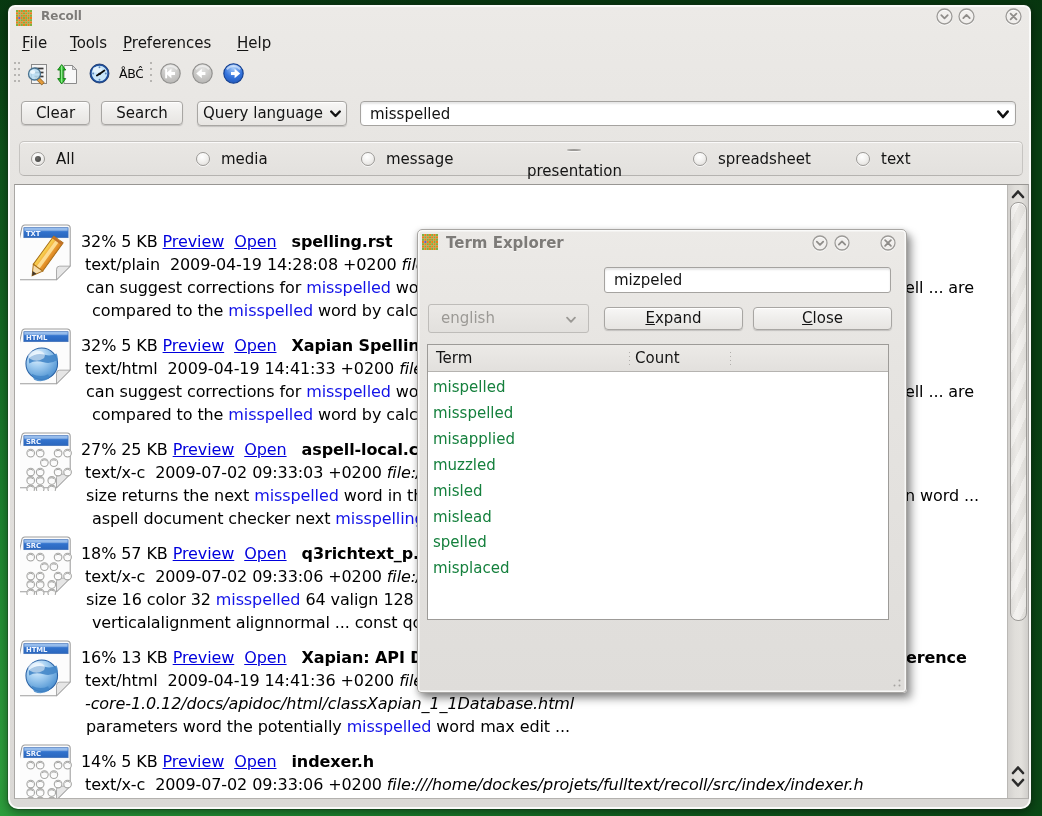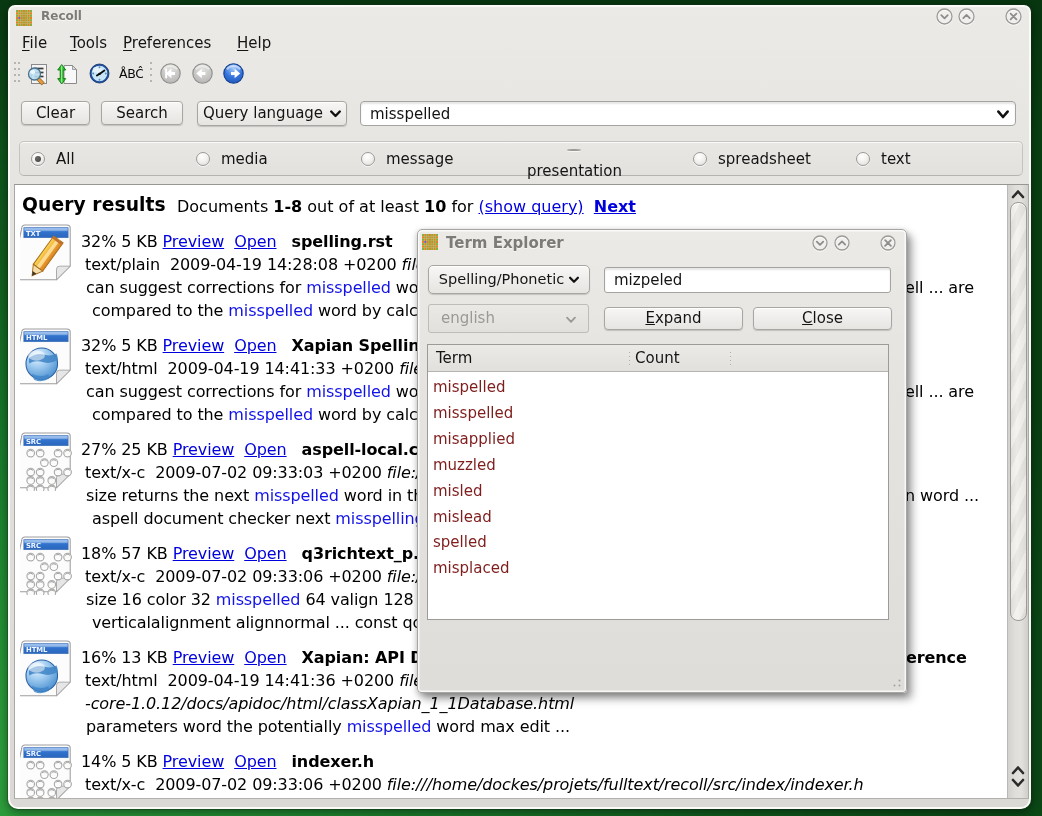--- a/index.html
+++ b/index.html
@@ -129,21 +129,21 @@
   #dlg-table {
     position:absolute; left:9px; top:114px; width:462px; height:276px;
     background:#ffffff; border:1px solid #9d9b98;
   }
   #dlg-thead {
     position:absolute; left:0; top:0; width:100%; height:27px;
     background:linear-gradient(180deg,#eceae7,#e2e0dd);
     border-bottom:1px solid #b5b3b0;
     font-size:15px; color:#141414;
   }
-  .dterm { position:absolute; left:5px; height:26px; line-height:26px; font-size:15px; color:#7f1d1d; width:300px; }
+  .dterm { position:absolute; left:5px; height:26px; line-height:26px; font-size:15px; color:#15803d; width:300px; }
   .hsep { position:absolute; top:7px; width:1px; height:13px;
      background-image:repeating-linear-gradient(180deg, #b0aeab 0 1px, transparent 1px 4px); }
 </style>
 </head>
 <body>
 
 <div id="win">
 
   <div class="abs" style="left:6px; top:3px; width:16px; height:16px;" id="main-app-icon"><svg width="16" height="16" viewBox="0 0 16 16">
         <rect x="0.00" y="0.00" width="2.29" height="2.29" fill="#7cb342"></rect>
@@ -351,21 +351,20 @@
         <span class="circ"></span>
         <span>spreadsheet</span>
       </div>
       <div class="radio" style="left: 836px;">
         <span class="circ"></span>
         <span>text</span>
       </div>
     </div>
 
   <div id="results">
-    <div id="rheader"><span class="ttl">Query results</span><span style="position: absolute; left: 155px; top: 3px;"><span>Documents </span><span class="b">1-8</span><span> out of at least </span><span class="b">10</span><span> for </span><span class="lk">(show query)</span><span>  </span><span class="lk b">Next</span></span></div>
     <div id="rows">
         <div class="rrow" style="top: 39px;">
           <div class="ricon"><svg width="53" height="59" viewBox="0 0 50 56">
               <defs>
                 <linearGradient id="bluebar" x1="0" y1="0" x2="0" y2="1">
   <stop offset="0" stop-color="#7db0ec"></stop>
                   <stop offset="0.45" stop-color="#3272cc"></stop>
                   <stop offset="1" stop-color="#2a66bd"></stop>
                 </linearGradient>
   <radialGradient id="globe" cx="0.36" cy="0.26" r="0.9">
@@ -795,26 +794,20 @@
   </svg></div>
       <div class="winbtn" style="left: 461px; top: 3.5px;"><svg width="18" height="18" viewBox="-9 -9 18 18">
     <circle cx="0" cy="1" r="7" fill="none" stroke="#ffffff" stroke-opacity="0.8" stroke-width="1.3"></circle>
     <circle cx="0" cy="0" r="7" fill="rgba(255,255,255,0.3)" stroke="#9c9a97" stroke-width="1.3"></circle>
     <g stroke="#8f8d8a" stroke-width="1.8" stroke-linecap="round" stroke-linejoin="round">
             <path d="M-2.9 -2.9 L2.9 2.9 M-2.9 2.9 L2.9 -2.9" fill="none"></path>
           </g>
   </svg></div>
     </div>
 
-  <div class="btn" style="left:10px; top:35px; width:162px; height:29px; border-radius:5px;">
-    <span style="font-size:14.5px;">Spelling/Phonetic</span>
-    <svg width="10" height="8" viewBox="0 0 11 8" style="margin-left:5px;">
-        <path d="M1.2 1.5 L5.5 6 L9.8 1.5" fill="none" stroke="#111" stroke-width="2.4" stroke-linecap="round" stroke-linejoin="round"></path>
-      </svg>
-  </div>
   <div class="field" style="left:186px; top:37px; width:287px; height:26px;">
     <span style="margin-left:9px;">mizpeled</span>
   </div>
 
   <div class="btn" style="left:10px; top:74px; width:161px; height:29px; border-radius:3px; color:#9b9995; justify-content:flex-start; padding-left:12px; background:linear-gradient(180deg,#ebe9e6,#e2e0dd); border-color:#bebcb9; box-shadow:none;">
     <span>english</span>
     <svg width="10" height="8" viewBox="0 0 11 8" style="position:absolute; right:12px; top:11px;">
         <path d="M1.2 1.5 L5.5 6 L9.8 1.5" fill="none" stroke="#9b9995" stroke-width="2" stroke-linecap="round" stroke-linejoin="round"></path>
       </svg>
   </div>

